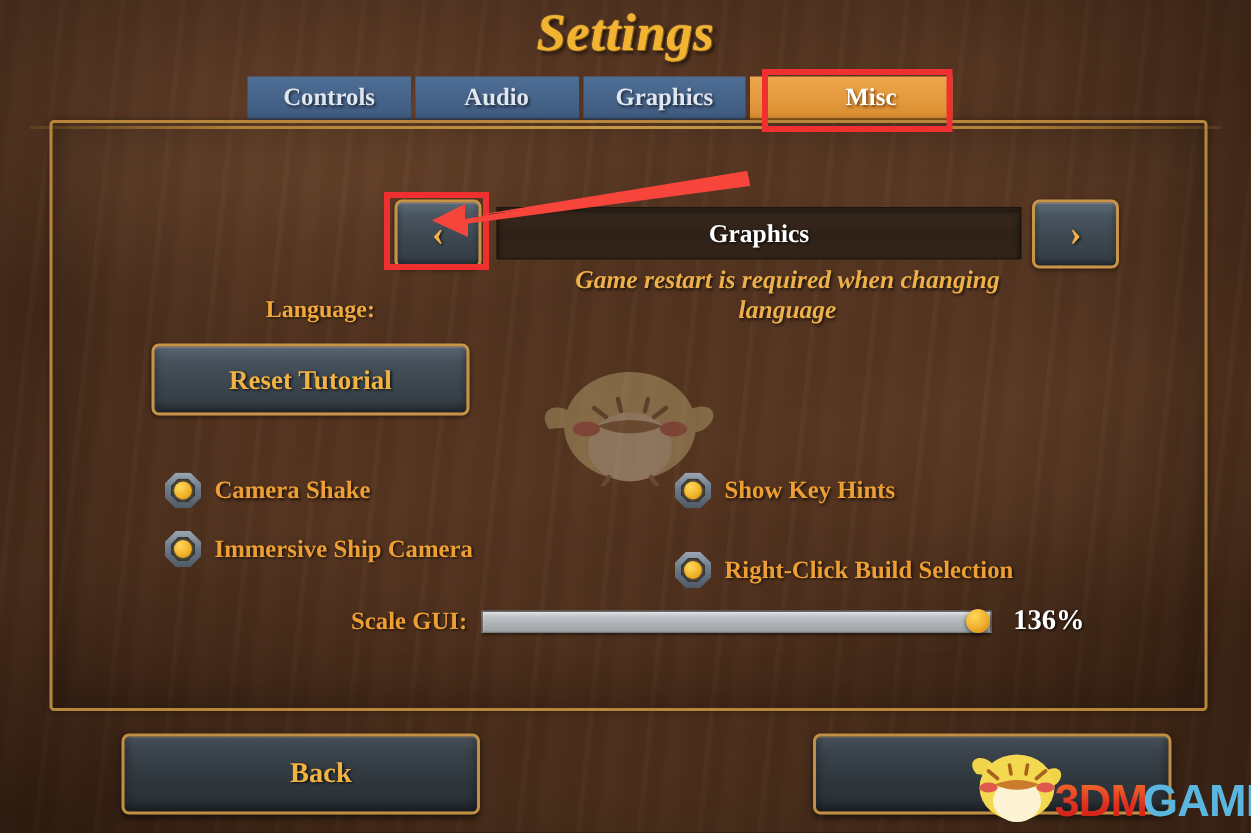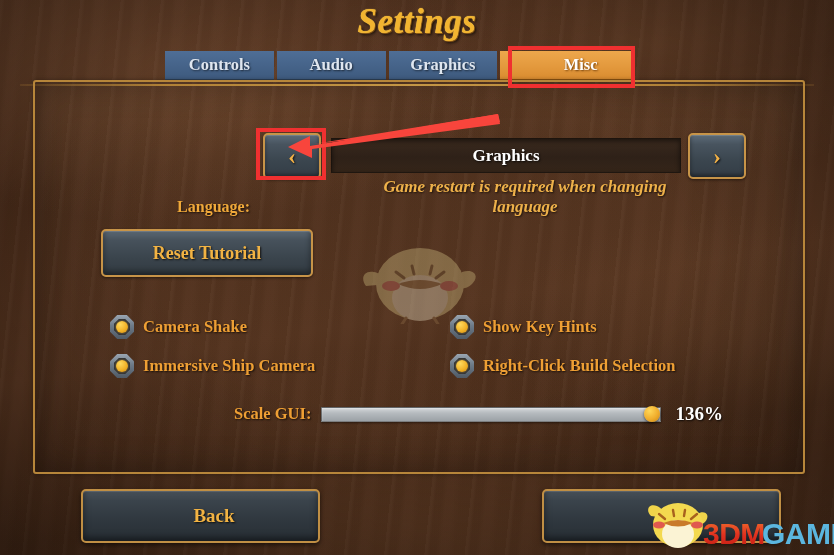--- a/index.html
+++ b/index.html
@@ -182,21 +182,21 @@
 
   
   .checkrow {
     display: flex;
     align-items: center;
     gap: 9px;
   }
   #opt-camera-shake   { left: 110px; top: 315px; }
   #opt-immersive      { left: 110px; top: 354px; }
   #opt-key-hints      { left: 450px; top: 315px; }
-  #opt-right-click    { left: 450px; top: 354px; justify-content: center; }
+  #opt-right-click    { left: 450px; top: 368px; justify-content: center; }
 
   .checkbox-oct {
     position: relative;
     width: 24px; height: 24px;
     flex: none;
   }
   .oct-frame {
     position: absolute; inset: 0;
     background: linear-gradient(180deg, #9aa6b2 0%, #6d7a87 45%, #4f5a66 100%);
     clip-path: polygon(30% 0%, 70% 0%, 100% 30%, 100% 70%, 70% 100%, 30% 100%, 0% 70%, 0% 30%);

